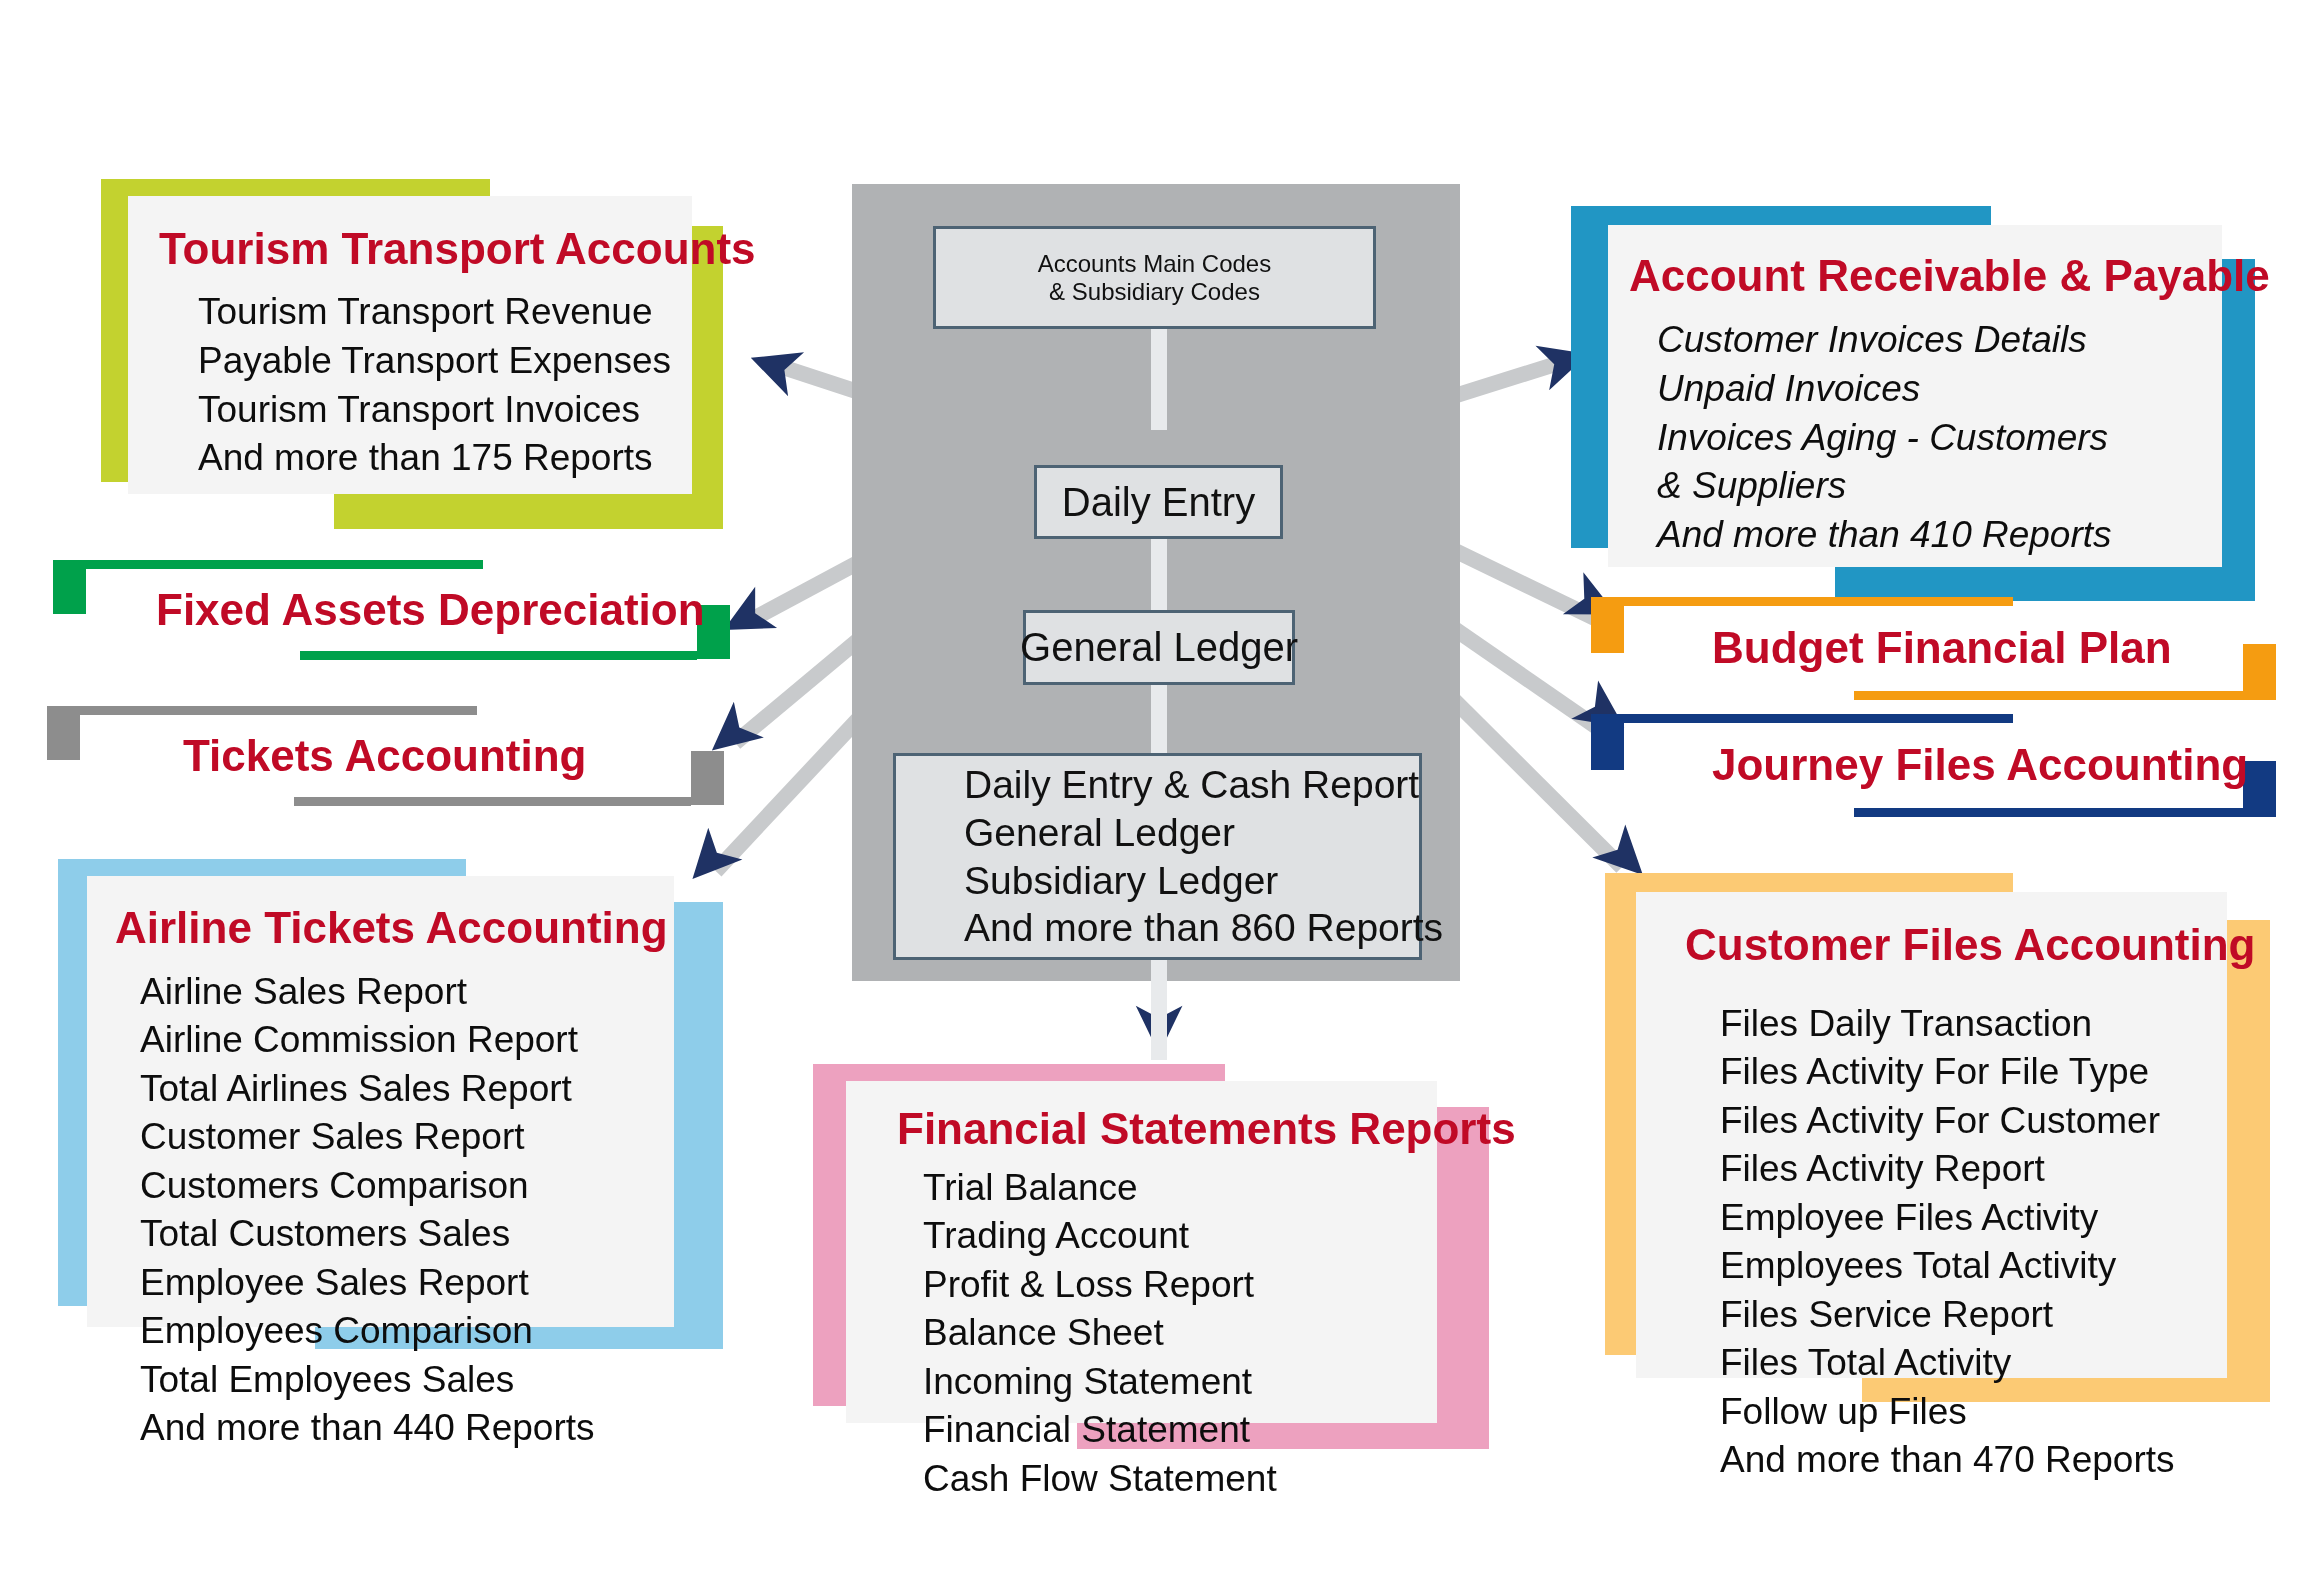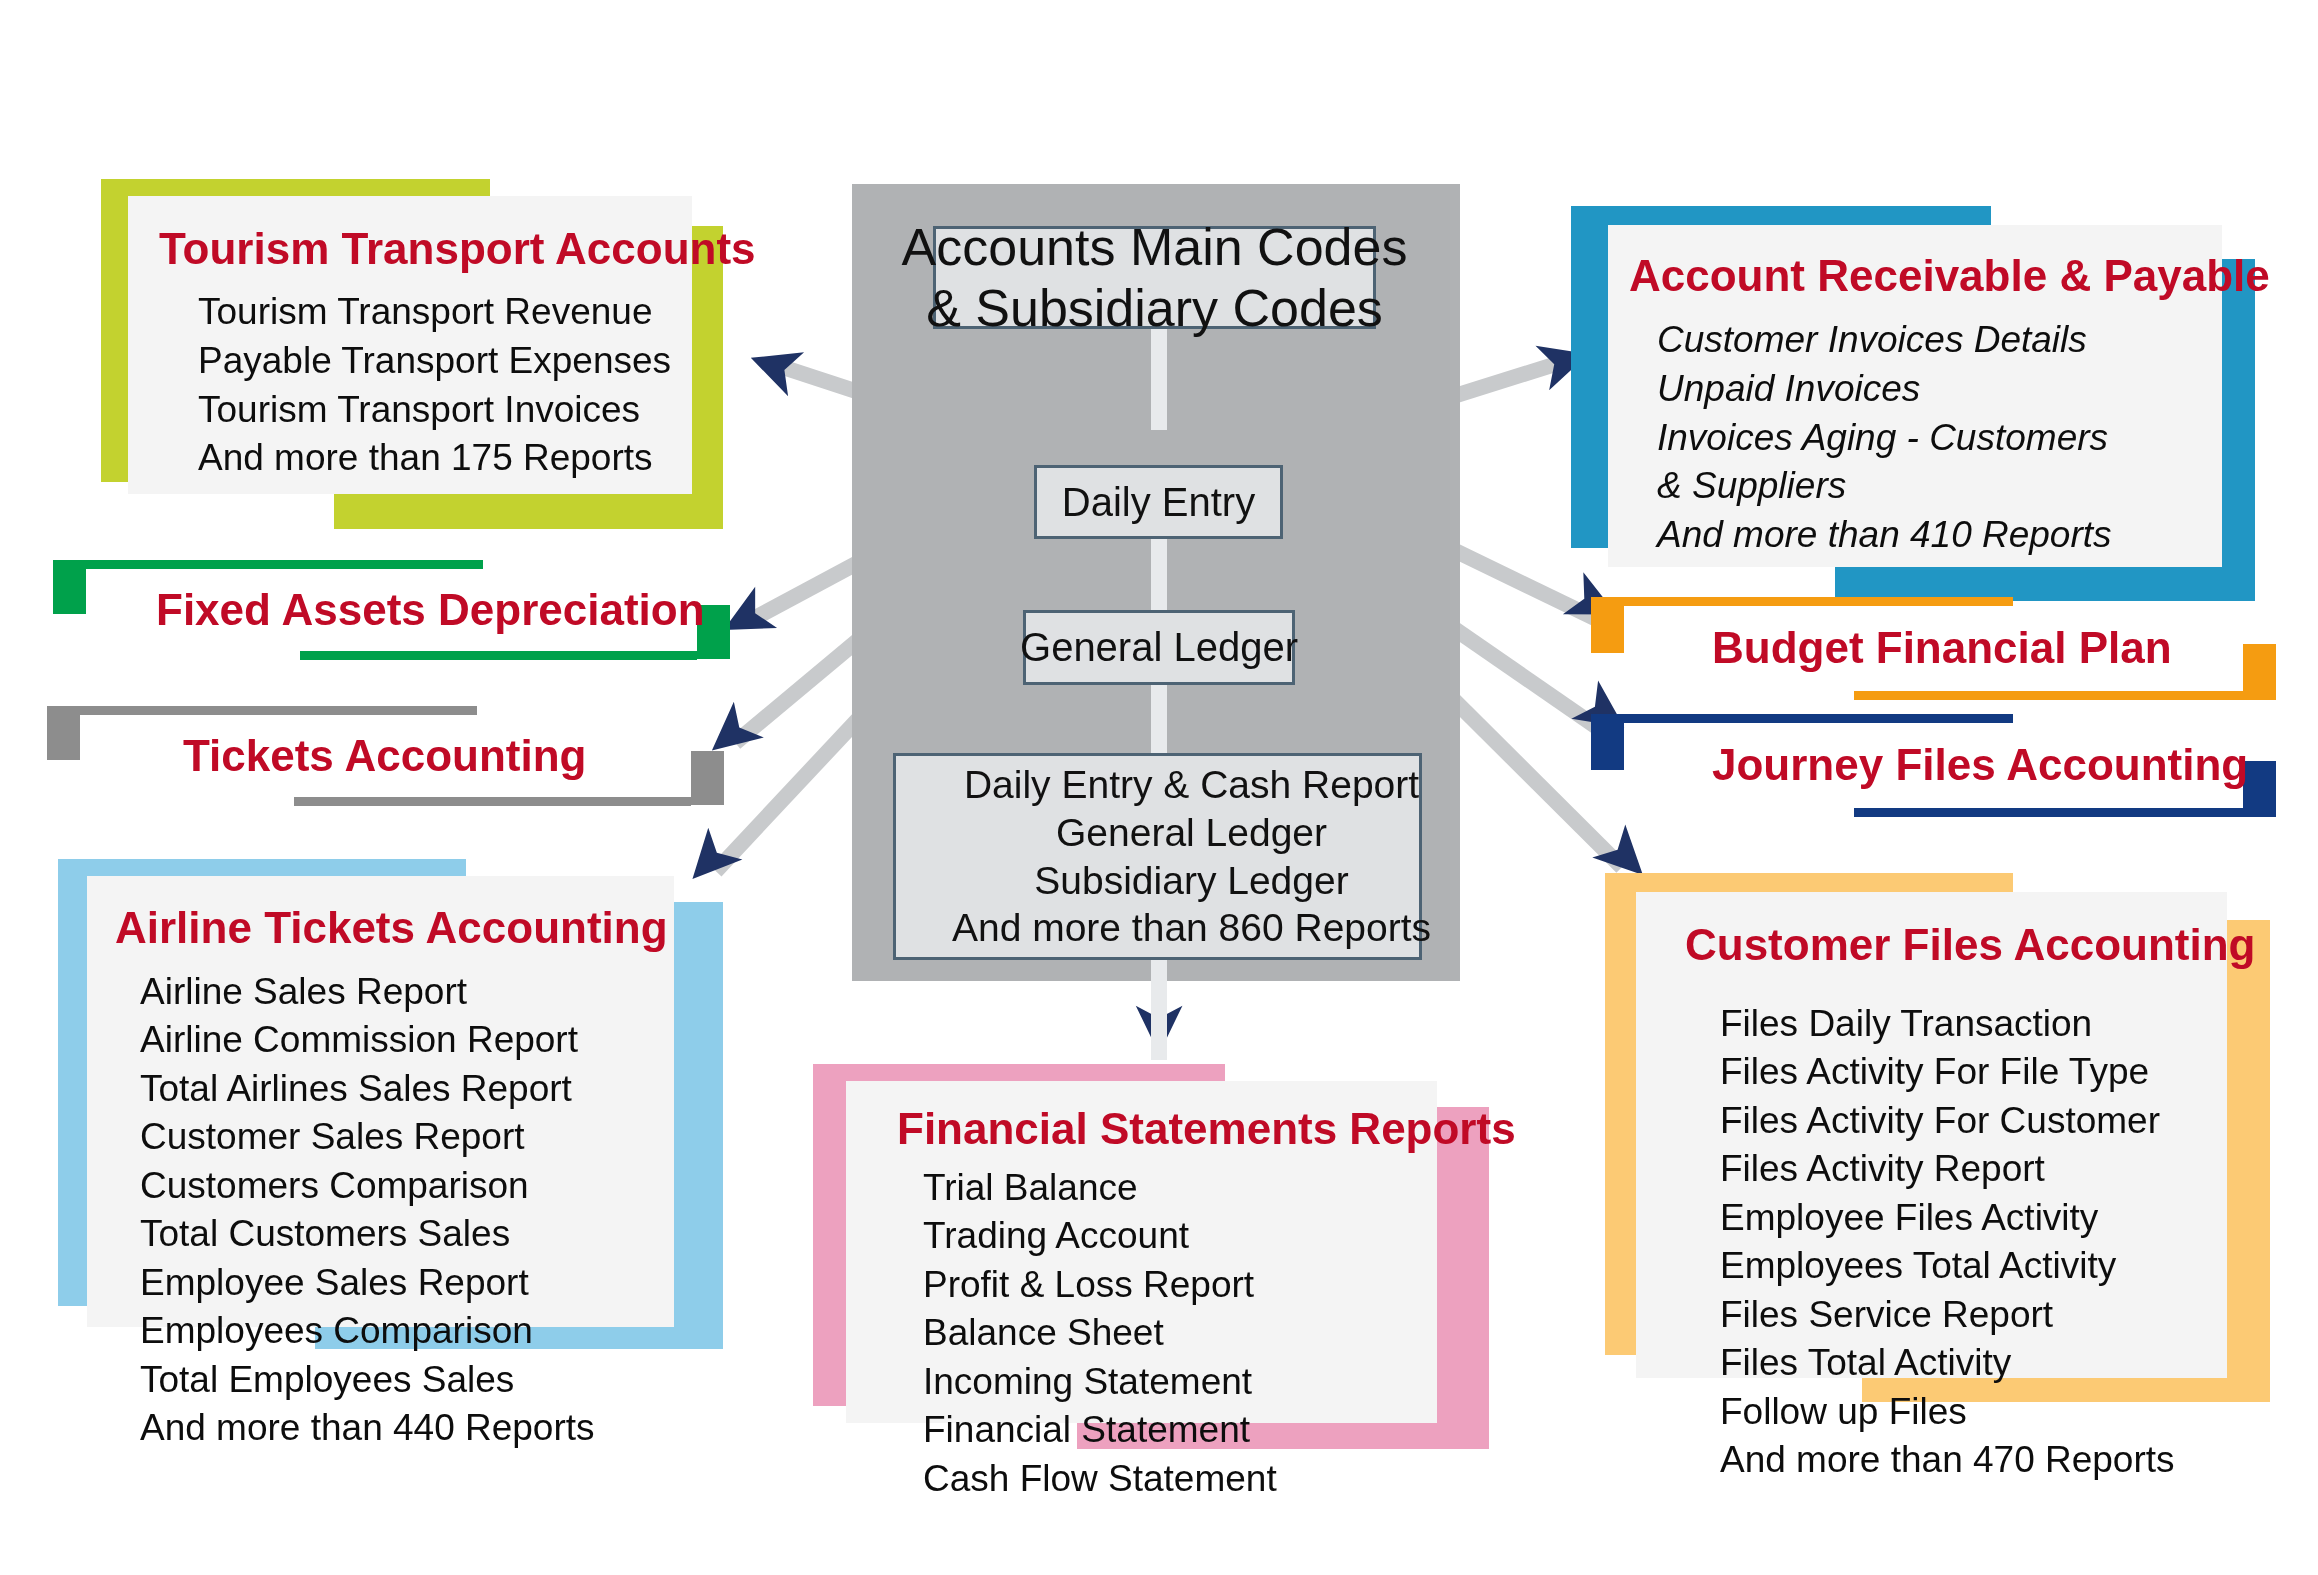--- a/index.html
+++ b/index.html
@@ -11,25 +11,25 @@
   #wires{position:absolute;left:0;top:0;width:2319px;height:1575px;}
 
   
   .center-panel{position:absolute;left:852px;top:184px;width:608px;height:797px;
                 background:#b0b2b4;}
   .flowbox{position:absolute;background:#dfe1e3;border:3.1px solid #4d6374;
            box-sizing:border-box;display:flex;flex-direction:column;
            align-items:center;justify-content:center;color:#111;}
   .flowbox .ln{display:block;white-space:nowrap;}
 
-  #box-main{left:933px;top:226px;width:443px;height:103px;font-size:52px;line-height:1.16;}
+  #box-main{left:933px;top:226px;width:443px;height:103px;font-size:24px;line-height:1.16;}
   #box-daily{left:1034px;top:429px;width:249px;height:74px;font-size:40px;margin-top:36px;}
   #box-gl{left:1023px;top:610px;width:272px;height:75px;font-size:40px;}
   #box-reports{left:893px;top:753px;width:529px;height:207px;font-size:39px;
-               align-items:center;padding-left:68px;line-height:1.22;}
+               align-items:flex-start;padding-left:68px;line-height:1.22;}
 
   
   .stem{position:absolute;background:#e8eaec;width:15.6px;}
 
   
   .card{position:absolute;}
   .card .bar-tl{position:absolute;left:0;top:0;}
   .card .bar-br{position:absolute;}
   .card .body{position:absolute;background:#f4f4f4;}
   .card .title{position:absolute;color:#c00a26;font-weight:bold;white-space:nowrap;}

